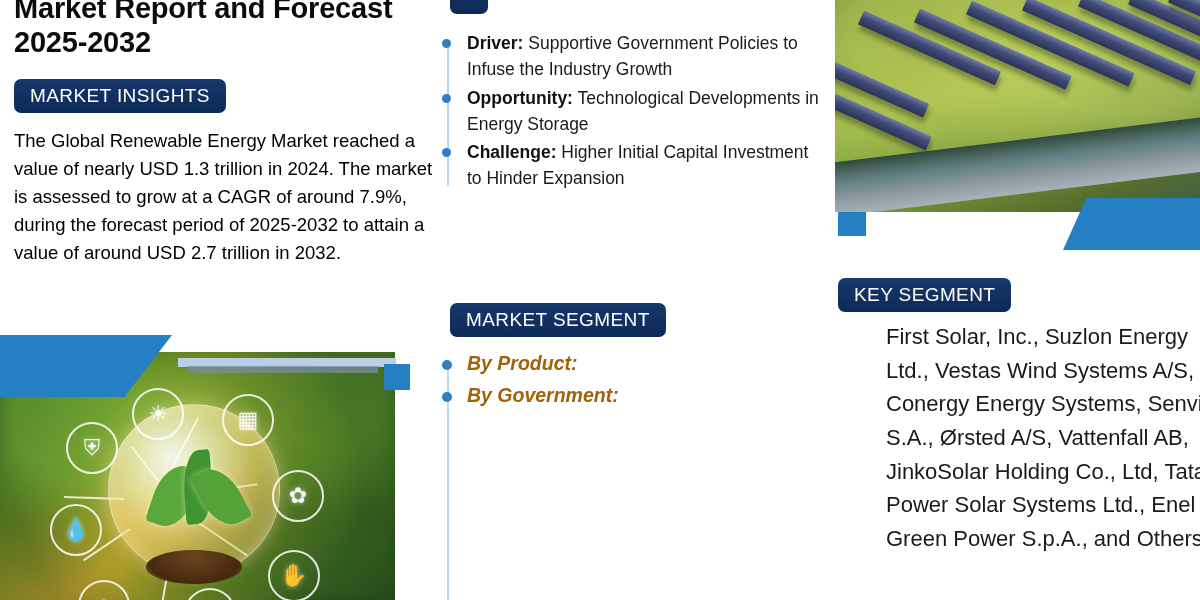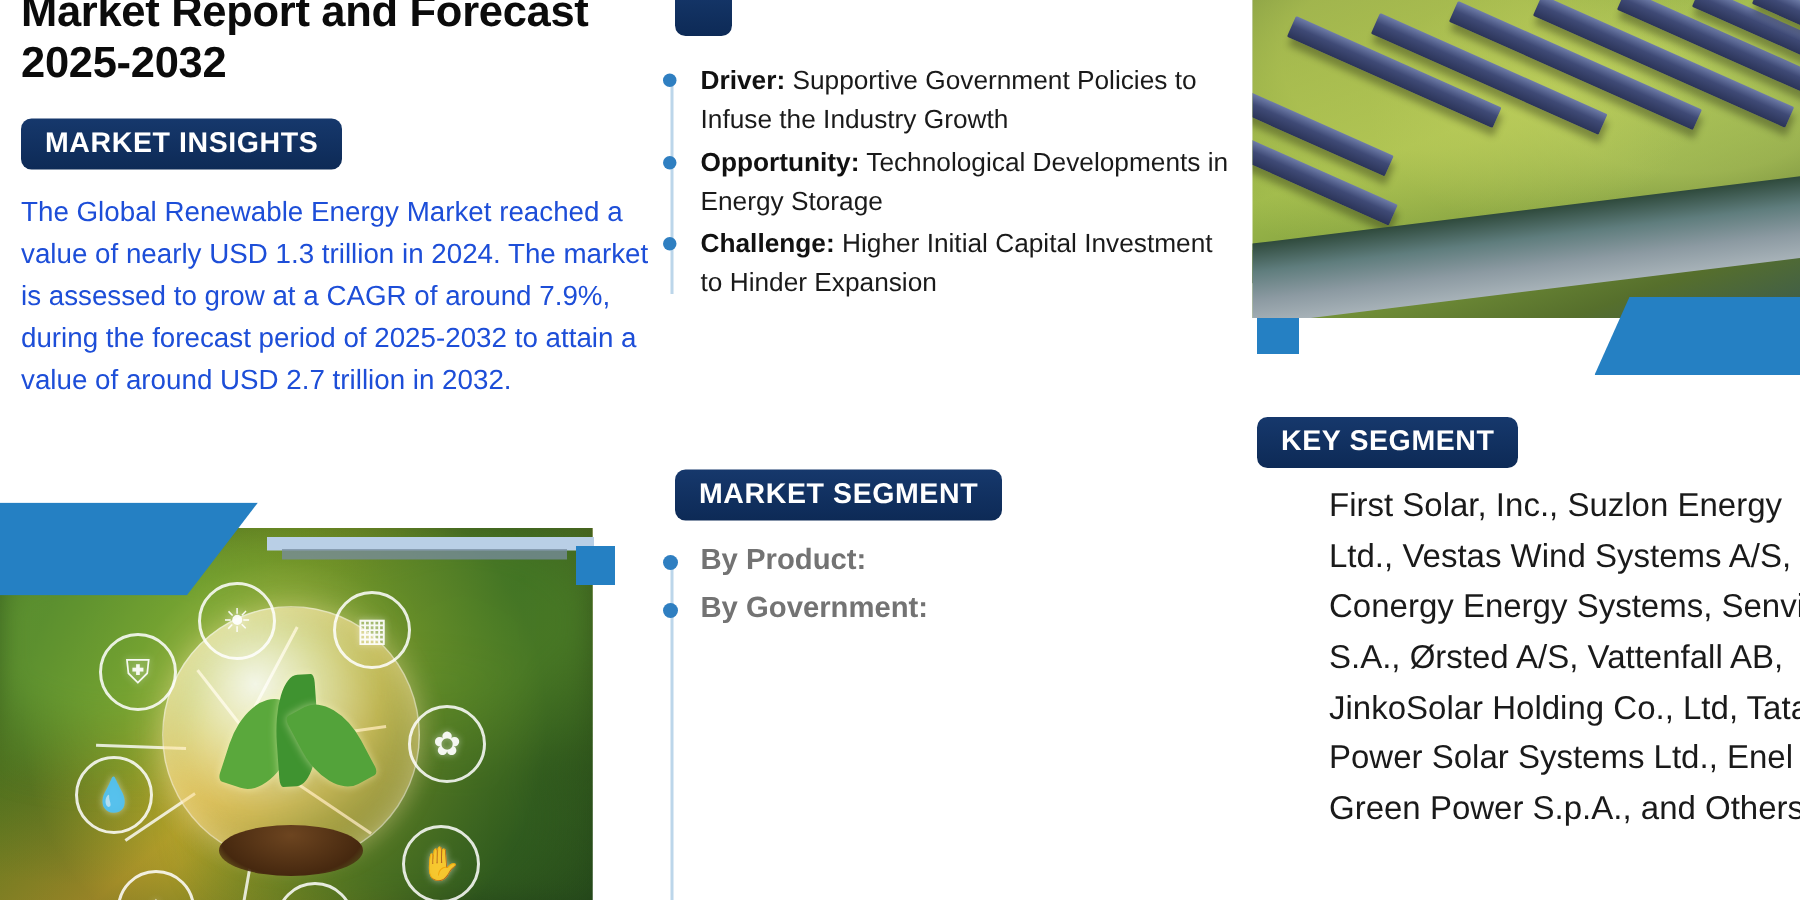--- a/index.html
+++ b/index.html
@@ -10,39 +10,39 @@
     overflow: hidden;
   }
   .page { position: relative; width: 1200px; height: 600px; background: #fff; overflow: hidden; }
 
   
   .badge {
     display: inline-block;
     background: #123262;
     background: linear-gradient(180deg,#16386c 0%,#0d2a56 100%);
     color: #ffffff;
-    font-weight: bold;
+    font-weight: normal;
     font-size: 19px;
     letter-spacing: .4px;
     padding: 7px 16px 8px 16px;
     border-radius: 7px;
     line-height: 1;
     white-space: nowrap;
   }
 
   
   .col-left { position: absolute; left: 14px; top: -8px; width: 430px; }
   .main-title {
     font-size: 29px; font-weight: bold; color: #0b0b0b;
     line-height: 1.17; letter-spacing: -.2px;
   }
   .insights-badge-wrap { margin-top: 19px; }
   .insights-body {
     margin-top: 14px;
-    font-size: 18.5px; line-height: 1.52; color: #1d4ed8;
+    font-size: 18.5px; line-height: 1.52; color: #000000;
   }
 
   
   .eco-photo {
     position: absolute; left: 0; top: 352px; width: 395px; height: 248px;
     overflow: hidden;
     background:
       radial-gradient(circle at 48% 52%, rgba(255,241,180,.96) 0%, rgba(250,214,110,.72) 22%, rgba(170,175,40,.35) 44%, rgba(40,70,25,.28) 72%),
       radial-gradient(circle at 12% 18%, #3e6e22 0%, rgba(62,110,34,0) 48%),
       radial-gradient(circle at 88% 14%, #2d5a1c 0%, rgba(45,90,28,0) 52%),
@@ -102,21 +102,21 @@
     position: absolute; left: 188px; top: 366px; width: 190px; height: 7px;
     background: rgba(120,140,160,.75);
   }
   
   .blue-square {
     position: absolute; left: 384px; top: 364px; width: 26px; height: 26px;
     background: #2580c3;
   }
 
   
-  .col-mid { position: absolute; left: 437px; top: 10px; width: 390px; }
+  .col-mid { position: absolute; left: 437px; top: 0; width: 390px; }
   .mid-top-badge {
     position: absolute; left: 13px; top: -20px;
     border-radius: 7px;
   }
   .bullet-list { position: relative; padding-left: 30px; }
   .bullet-list .spine {
     position: absolute; left: 10px; top: 10px; bottom: 6px; width: 2px;
     background: #bcd6ea;
   }
   .bli { position: relative; margin-bottom: 2px; }
@@ -130,21 +130,21 @@
   .seg-badge-wrap { position: absolute; left: 13px; top: 303px; }
   .segments { position: absolute; left: 0; top: 352px; width: 390px; padding-left: 30px; }
   .segments .spine {
     position: absolute; left: 10px; top: 10px; height: 244px; width: 2px; background: #bcd6ea;
   }
   .seg { position: relative; margin-bottom: 8px; }
   .seg .dot {
     position: absolute; left: -25px; top: 8px; width: 10px; height: 10px;
     border-radius: 50%; background: #2f7fc1;
   }
-  .seg h4 { font-size: 19.5px; font-weight: bold; color: #737373; margin-bottom: 9px; }
+  .seg h4 { font-size: 19.5px; font-weight: bold; color: #a16207; margin-bottom: 9px; font-style: italic; }
   .seg p  { font-size: 17.5px; line-height: 1.53; color: #1a1a1a; }
 
   
   .solar-photo {
     position: absolute; left: 835px; top: -4px; width: 365px; height: 216px;
     overflow: hidden;
     background: linear-gradient(160deg,#6f8a3a 0%,#86a23f 18%,#9cb84a 40%,#7b9a3c 62%,#566f2c 84%,#3c5b4f 100%);
   }
   .solar-photo .field { position:absolute; inset:0;
     background:

